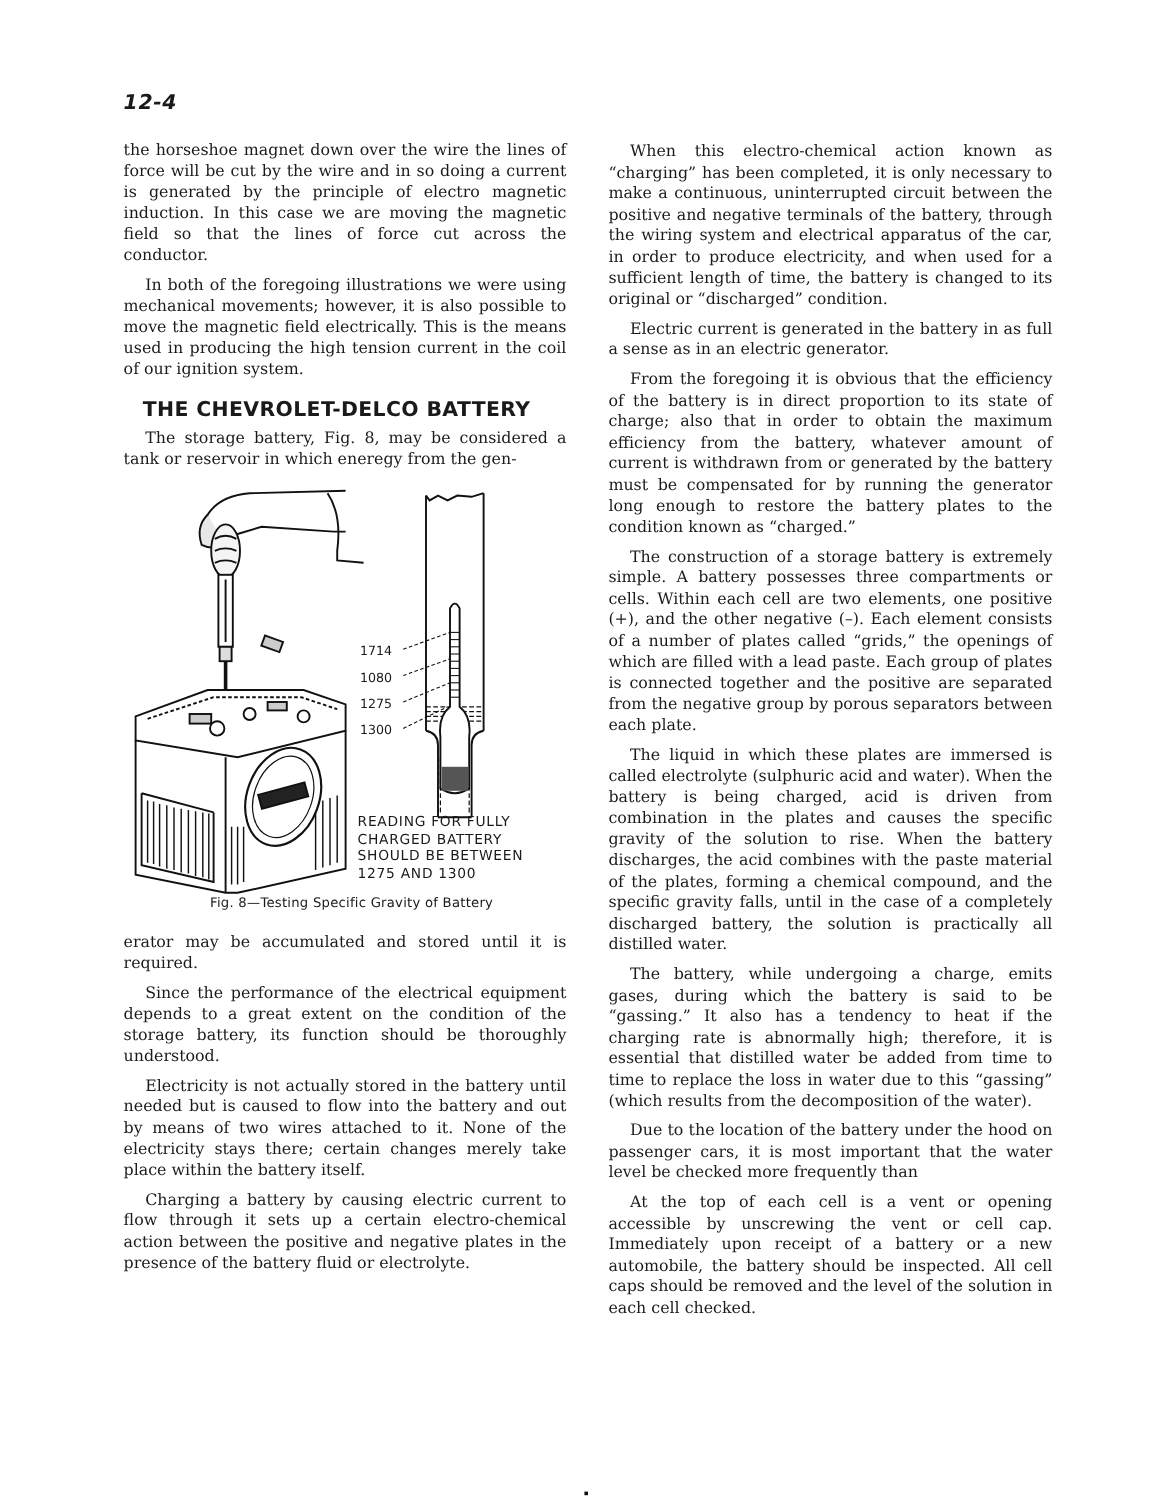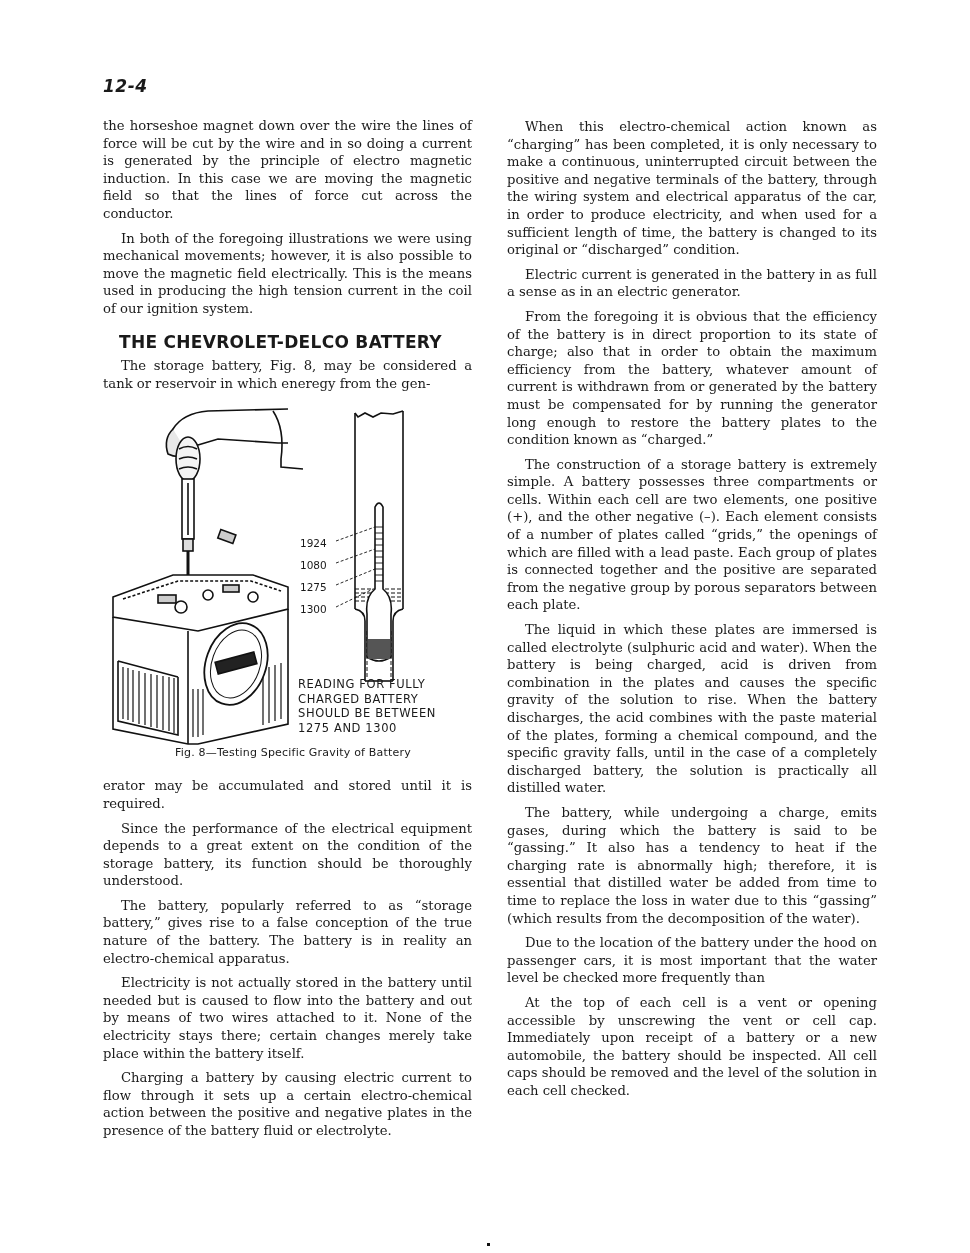--- a/index.html
+++ b/index.html
@@ -131,36 +131,35 @@
         <rect x="265" y="240" width="22" height="20" fill="#555" stroke="none"></rect>
 
         <g stroke-width="0.9" stroke-dasharray="3 2">
           <line x1="233" y1="142" x2="272" y2="128"></line>
           <line x1="233" y1="164" x2="272" y2="150"></line>
           <line x1="233" y1="186" x2="272" y2="170"></line>
           <line x1="233" y1="208" x2="270" y2="190"></line>
         </g>
       </g>
     </svg>
-    <span class="scale-label" style="left:197px; top:136px;">1924</span>
+    <span class="scale-label" style="left:197px; top:136px;">1714</span>
     <span class="scale-label" style="left:197px; top:158px;">1080</span>
     <span class="scale-label" style="left:197px; top:180px;">1275</span>
     <span class="scale-label" style="left:197px; top:202px;">1300</span>
     <div class="fig-note">
       <div>READING FOR FULLY</div>
       <div>CHARGED BATTERY</div>
       <div>SHOULD BE BETWEEN</div>
       <div>1275 AND 1300</div>
     </div>
     <div class="fig-caption">Fig. 8—Testing Specific Gravity of Battery</div>
   </div>
 
   <p class="cont">erator may be accumulated and stored until it is required.</p>
   <p>Since the performance of the electrical equipment depends to a great extent on the condition of the storage battery, its function should be thoroughly understood.</p>
-  <p>The battery, popularly referred to as “storage battery,” gives rise to a false conception of the true nature of the battery. The battery is in reality an electro-chemical apparatus.</p>
   <p>Electricity is not actually stored in the battery until needed but is caused to flow into the battery and out by means of two wires attached to it. None of the electricity stays there; certain changes merely take place within the battery itself.</p>
   <p>Charging a battery by causing electric current to flow through it sets up a certain electro-chemical action between the positive and negative plates in the presence of the battery fluid or electrolyte.</p>
 </div>
 
 <div class="col right">
   <p>When this electro-chemical action known as “charging” has been completed, it is only necessary to make a continuous, uninterrupted circuit between the positive and negative terminals of the battery, through the wiring system and electrical apparatus of the car, in order to produce electricity, and when used for a sufficient length of time, the battery is changed to its original or “discharged” condition.</p>
   <p>Electric current is generated in the battery in as full a sense as in an electric generator.</p>
   <p>From the foregoing it is obvious that the efficiency of the battery is in direct proportion to its state of charge; also that in order to obtain the maximum efficiency from the battery, whatever amount of current is withdrawn from or generated by the battery must be compensated for by running the generator long enough to restore the battery plates to the condition known as “charged.”</p>
   <p>The construction of a storage battery is extremely simple. A battery possesses three compartments or cells. Within each cell are two elements, one positive (+), and the other negative (–). Each element consists of a number of plates called “grids,” the openings of which are filled with a lead paste. Each group of plates is connected together and the positive are separated from the negative group by porous separators between each plate.</p>
   <p>The liquid in which these plates are immersed is called electrolyte (sulphuric acid and water). When the battery is being charged, acid is driven from combination in the plates and causes the specific gravity of the solution to rise. When the battery discharges, the acid combines with the paste material of the plates, forming a chemical compound, and the specific gravity falls, until in the case of a completely discharged battery, the solution is practically all distilled water.</p>

